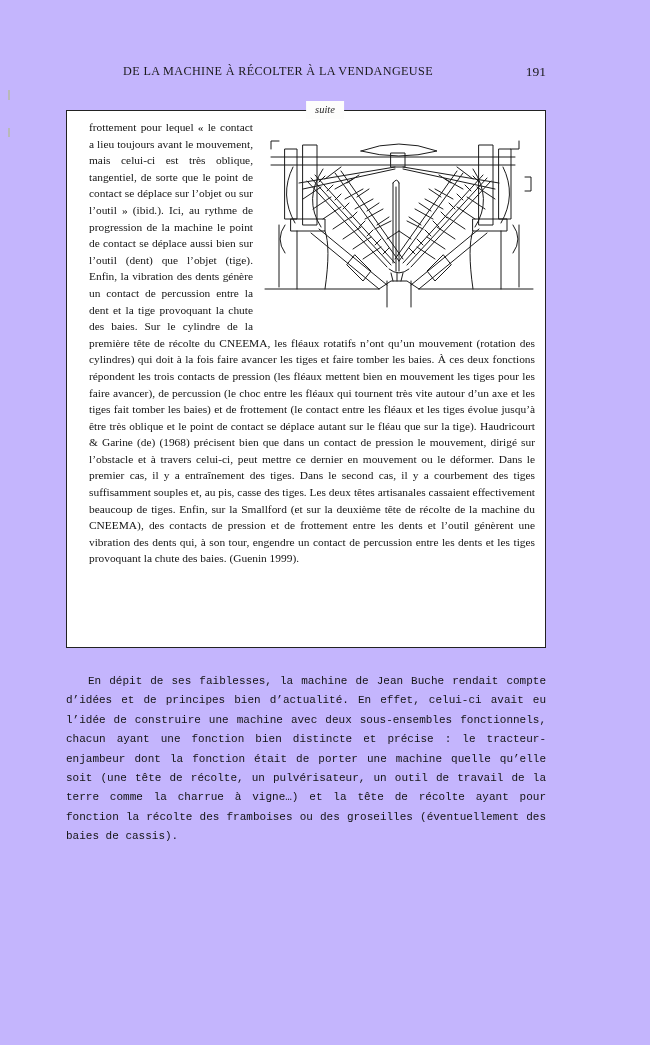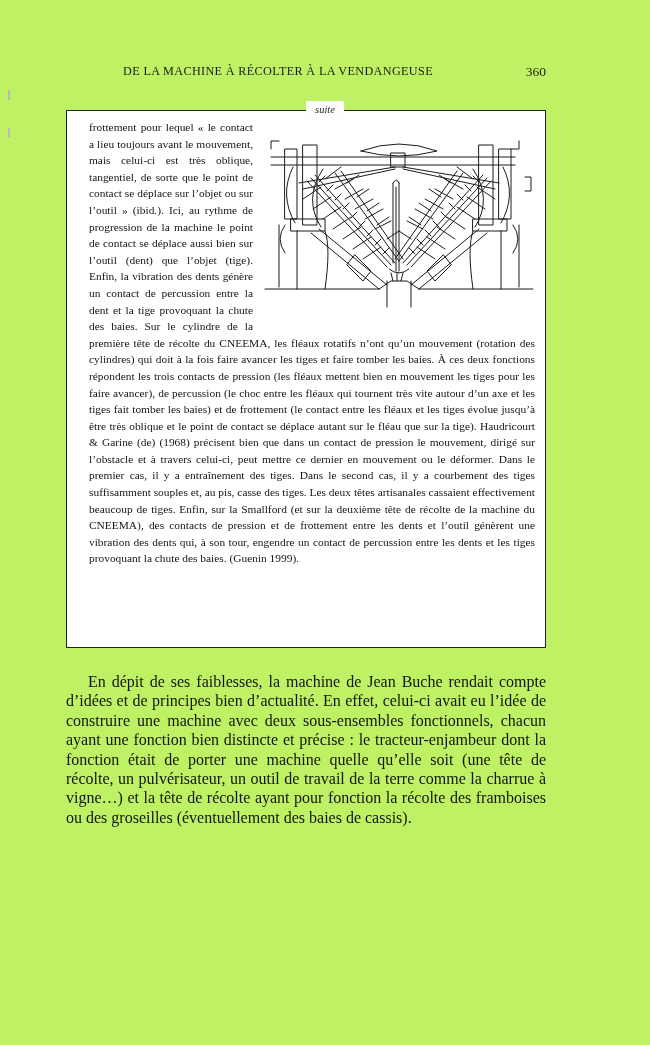--- a/index.html
+++ b/index.html
@@ -12,21 +12,21 @@
     height: 1045px;
     position: relative;
     font-family: "Liberation Serif", "DejaVu Serif", serif;
     color: #111111;
     overflow: hidden;
   }
 
   .page {
     position: absolute;
     inset: 0;
-    background: #bef264;
+    background: #c4b5fd;
     padding-left: 22px;
   }
 
   
   .running-head {
     position: absolute;
     left: 66px;
     top: 64px;
     width: 480px;
     height: 20px;
@@ -109,24 +109,25 @@
     margin: 0;
     text-indent: 0;
   }
 
   
   .body-col {
     position: absolute;
     left: 66px;
     top: 672px;
     width: 480px;
-    font-size: 16px;
+    font-size: 11px;
     line-height: 19.4px;
     text-align: justify;
     color: #141414;
+    font-family: Liberation Mono, monospace;
   }
   .body-col p {
     margin: 0;
     text-indent: 22px;
   }
 
   
   .scan-mark {
     position: absolute;
     background: #b9b9b9;
@@ -135,21 +136,21 @@
 </head>
 <body>
 
 <div class="page">
 
   <div class="scan-mark" style="left:8px; top:90px; width:2px; height:10px;"></div>
   <div class="scan-mark" style="left:8px; top:128px; width:2px; height:9px;"></div>
 
   <div class="running-head">
     <div class="title">DE LA MACHINE À RÉCOLTER À LA VENDANGEUSE</div>
-    <div class="folio">360</div>
+    <div class="folio">191</div>
   </div>
 
   <div class="insert-box">
     <div class="insert-inner">
 
       <div class="figure-float">
         <svg viewBox="0 0 272 198">
           <g fill="none" stroke="#1b1b1b" stroke-width="1" stroke-linejoin="round" stroke-linecap="round">
 
             <path d="M8 28 L8 20 L16 20"></path>

